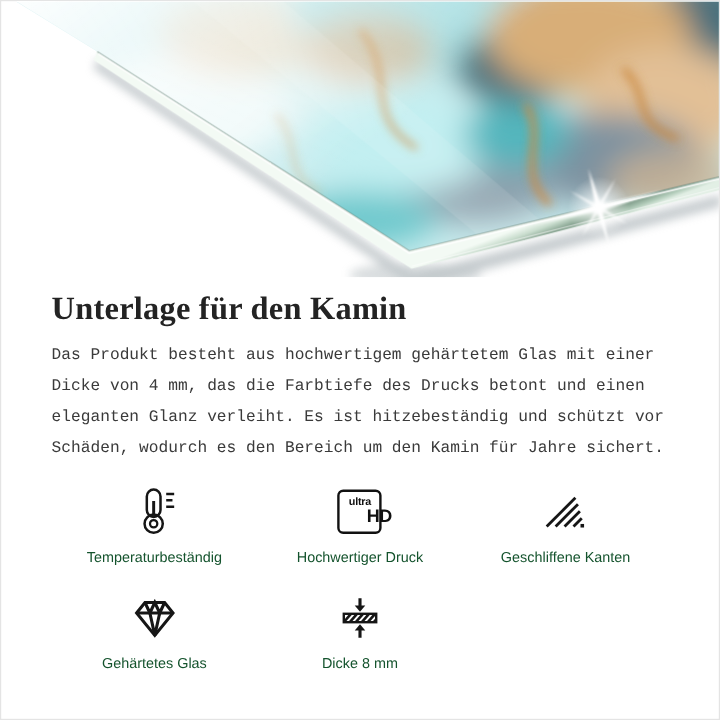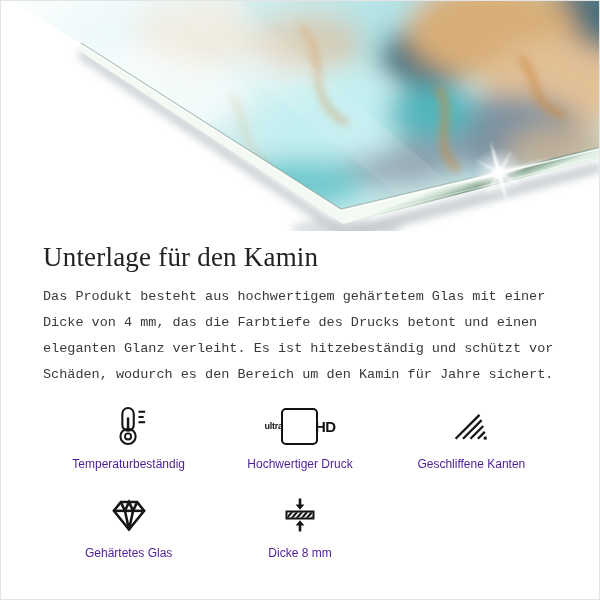--- a/index.html
+++ b/index.html
@@ -8,41 +8,41 @@
     background:#ffffff;border:1px solid #e4e4e4;box-sizing:border-box;
     font-family:"Liberation Sans",sans-serif;color:#373737;
   }
   
   .hero{position:relative;width:600px;height:230px;overflow:hidden;}
   .hero svg{display:block;}
   
   .content{padding:8px 42px 0 42px;}
   h1{
     margin:0;font-family:"Liberation Serif","DejaVu Serif",serif;
-    font-weight:400;font-size:27px;line-height:36px;color:#232323;
+    font-weight:700;font-size:27px;line-height:36px;color:#232323;
     letter-spacing:.2px;
   }
   .desc{
     margin:9px 0 0 0;font-size:13.5px;line-height:26px;color:#3a3a3a;
     max-width:520px;
     font-family:Liberation Mono, monospace;
   }
   
   .features{
     display:grid;grid-template-columns:repeat(3,1fr);
     row-gap:20px;margin-top:15px;
   }
   .feature{display:flex;flex-direction:column;align-items:center;text-align:center;}
   .icon-wrap{height:46px;display:flex;align-items:center;justify-content:center;}
   .icon-wrap svg{stroke:#161616;fill:none;stroke-width:2.2;}
-  .feature-label{margin-top:8px;font-size:12px;line-height:15px;color:#4c1d95;}
+  .feature-label{margin-top:8px;font-size:12px;line-height:15px;color:#14532d;}
   
   .hd-box{
     width:37px;height:37px;border:2.5px solid #111;border-radius:5px;
-    display:flex;flex-direction:row;align-items:center;justify-content:center;
+    display:flex;flex-direction:column;align-items:center;justify-content:center;
     box-sizing:border-box;color:#111;
   }
   .hd-box .t{font-size:9px;font-weight:700;line-height:9px;letter-spacing:-.2px;}
   .hd-box .b{font-size:15px;font-weight:800;line-height:15px;letter-spacing:-.5px;padding-left:32px;}
 </style>
 </head>
 <body>
 
 <div class="hero">
   <svg width="600" height="230" viewBox="0 0 600 230">

